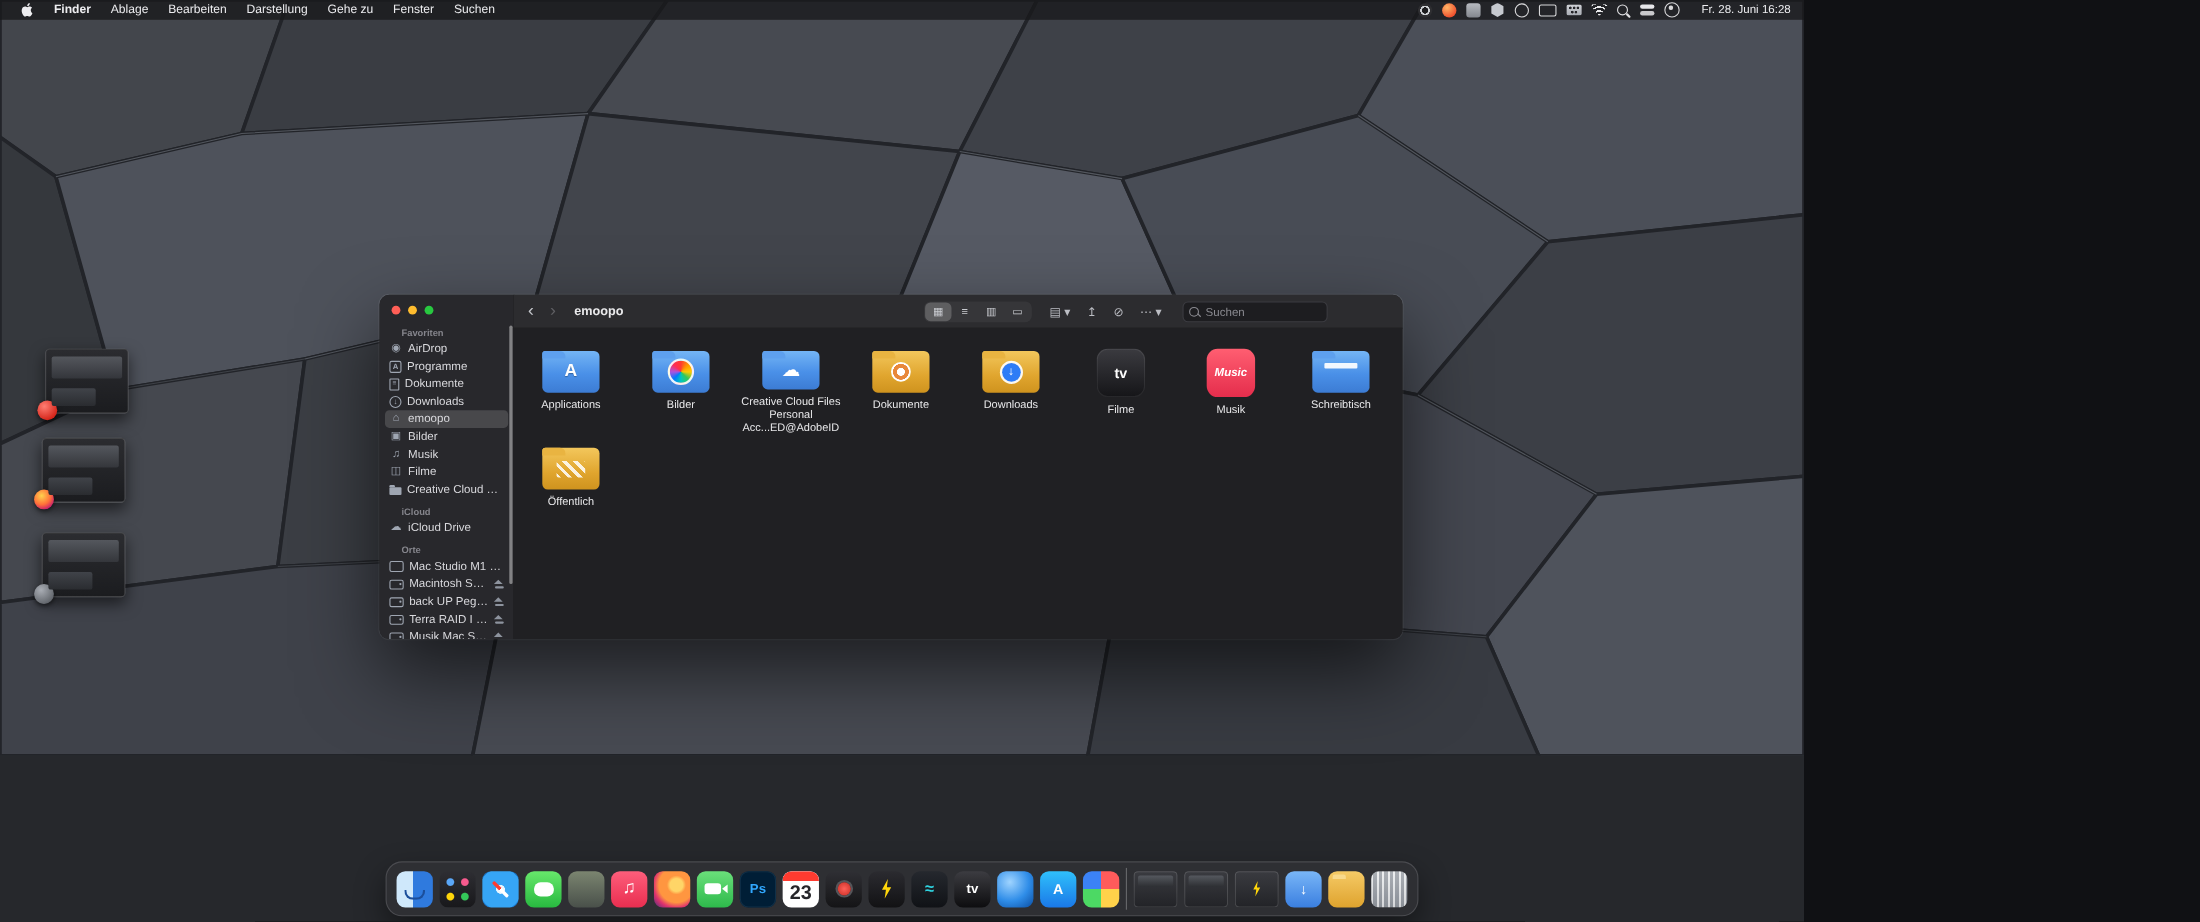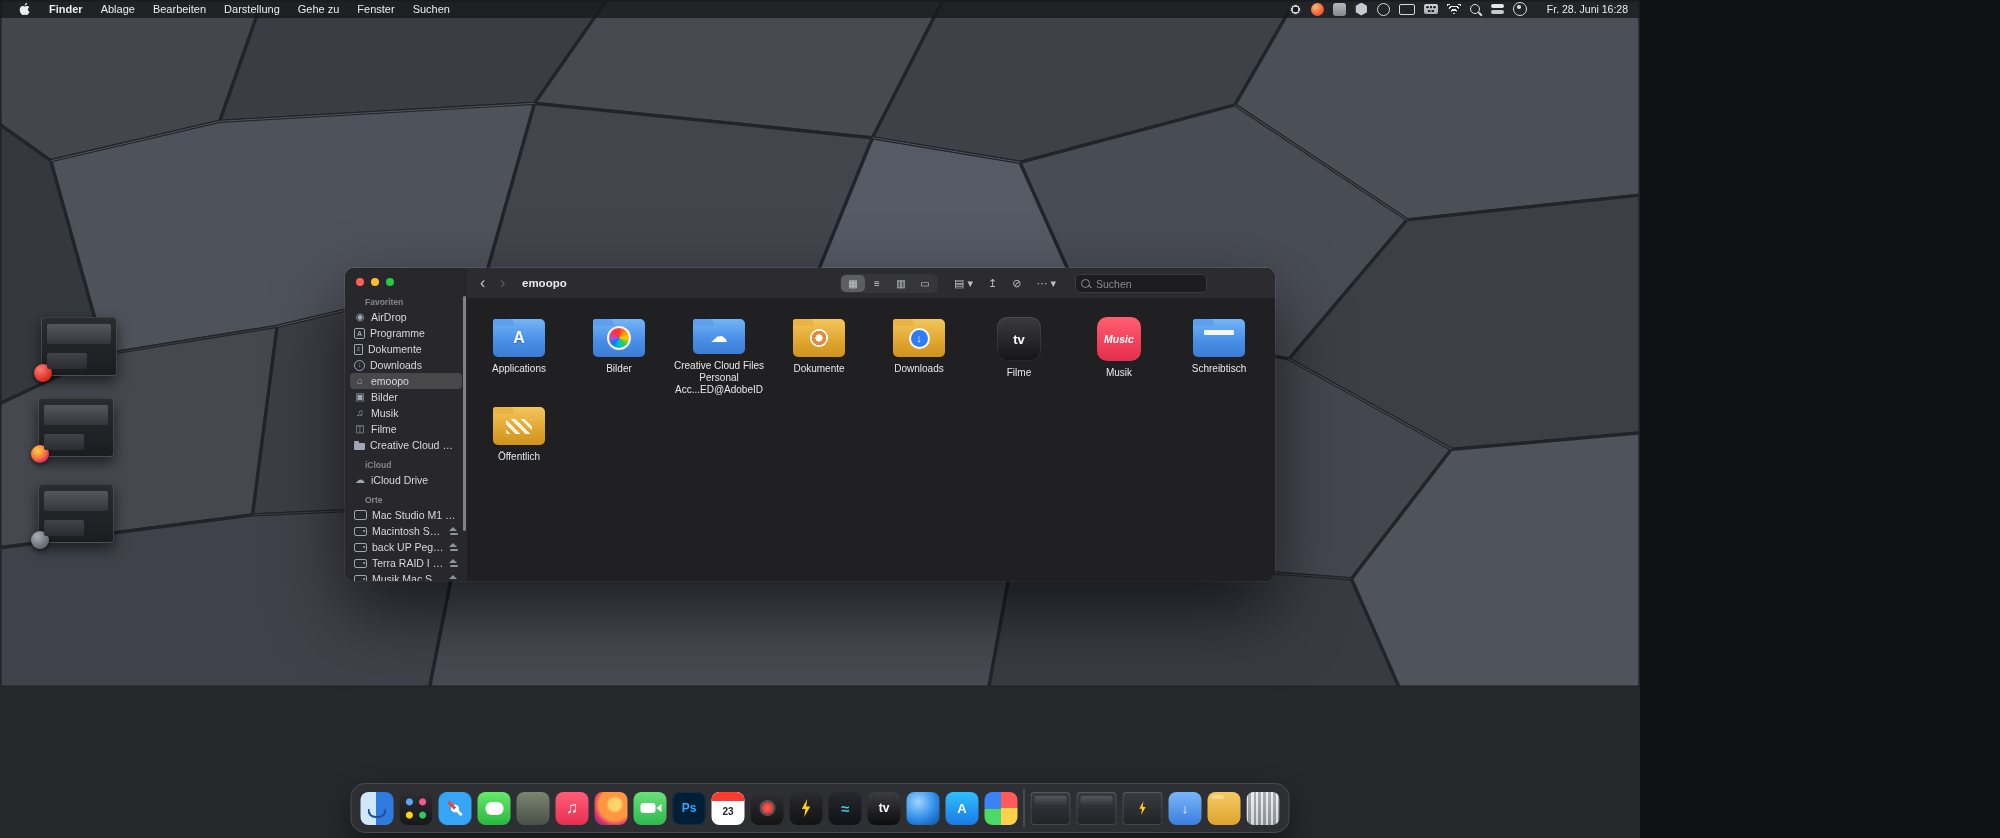--- a/index.html
+++ b/index.html
@@ -157,21 +157,21 @@
       background:linear-gradient(#ff3b30 50%,#fff 50%);transform:rotate(-45deg);}
   .d-messages{background:linear-gradient(#67e86b,#28b940);}
   .d-messages::before{content:"";width:18px;height:13px;background:#fff;border-radius:6px;}
   .d-graygreen{background:linear-gradient(#7b8570,#49504a);}
   .d-music{background:linear-gradient(#fd5e7b,#e92e50);font-size:16px;}
   .d-firefox{background:radial-gradient(circle at 62% 38%,#ffd567 0 20%,#ff9640 30% 55%,#e0336d 72%,#452b7f 100%);}
   .d-facetime{background:linear-gradient(#6ae07a,#2eb94c);}
   .d-facetime::before{content:"";width:15px;height:10px;background:#fff;border-radius:3px;margin-right:4px;}
   .d-facetime::after{content:"";position:absolute;right:5px;border-top:4px solid transparent;border-bottom:4px solid transparent;border-right:5px solid #fff;}
   .d-photoshop{background:#001e36;color:#31a8ff;font-weight:700;font-size:12px;box-shadow:inset 0 0 0 1px #103048;}
-  .d-calendar{background:#fff;color:#26262a;font-weight:600;font-size:10px;padding-top:7px;box-sizing:border-box;}
+  .d-calendar{background:#fff;color:#26262a;font-weight:600;font-size:18px;padding-top:7px;box-sizing:border-box;}
   .d-calendar::before{content:"";position:absolute;top:0;left:0;right:0;height:9px;background:#ff3b30;border-radius:8px 8px 0 0;}
   .d-record{background:linear-gradient(#2f2f34,#141416);}
   .d-record::before{content:"";width:12px;height:12px;border-radius:50%;background:radial-gradient(#ff6159,#c62b23);box-shadow:0 0 0 2px #55555a;}
   .d-zap{background:linear-gradient(#2b2b30,#121214);}
   .d-zap::before{content:"";width:12px;height:18px;background:#ffd60a;
       clip-path:polygon(60% 0,15% 55%,45% 55%,35% 100%,85% 42%,52% 42%);}
   .d-wave{background:linear-gradient(#25282e,#101216);color:#2fd3e0;font-size:15px;font-weight:700;}
   .d-tv{background:linear-gradient(#3c3c41,#0d0d0f);font-weight:700;font-size:12px;}
   .d-sphere{background:radial-gradient(circle at 35% 30%,#9fd4ff,#2f8de8 55%,#0b4ea2);}
   .d-appstore{background:linear-gradient(#2fc0fb,#1a78e8);font-weight:700;}

